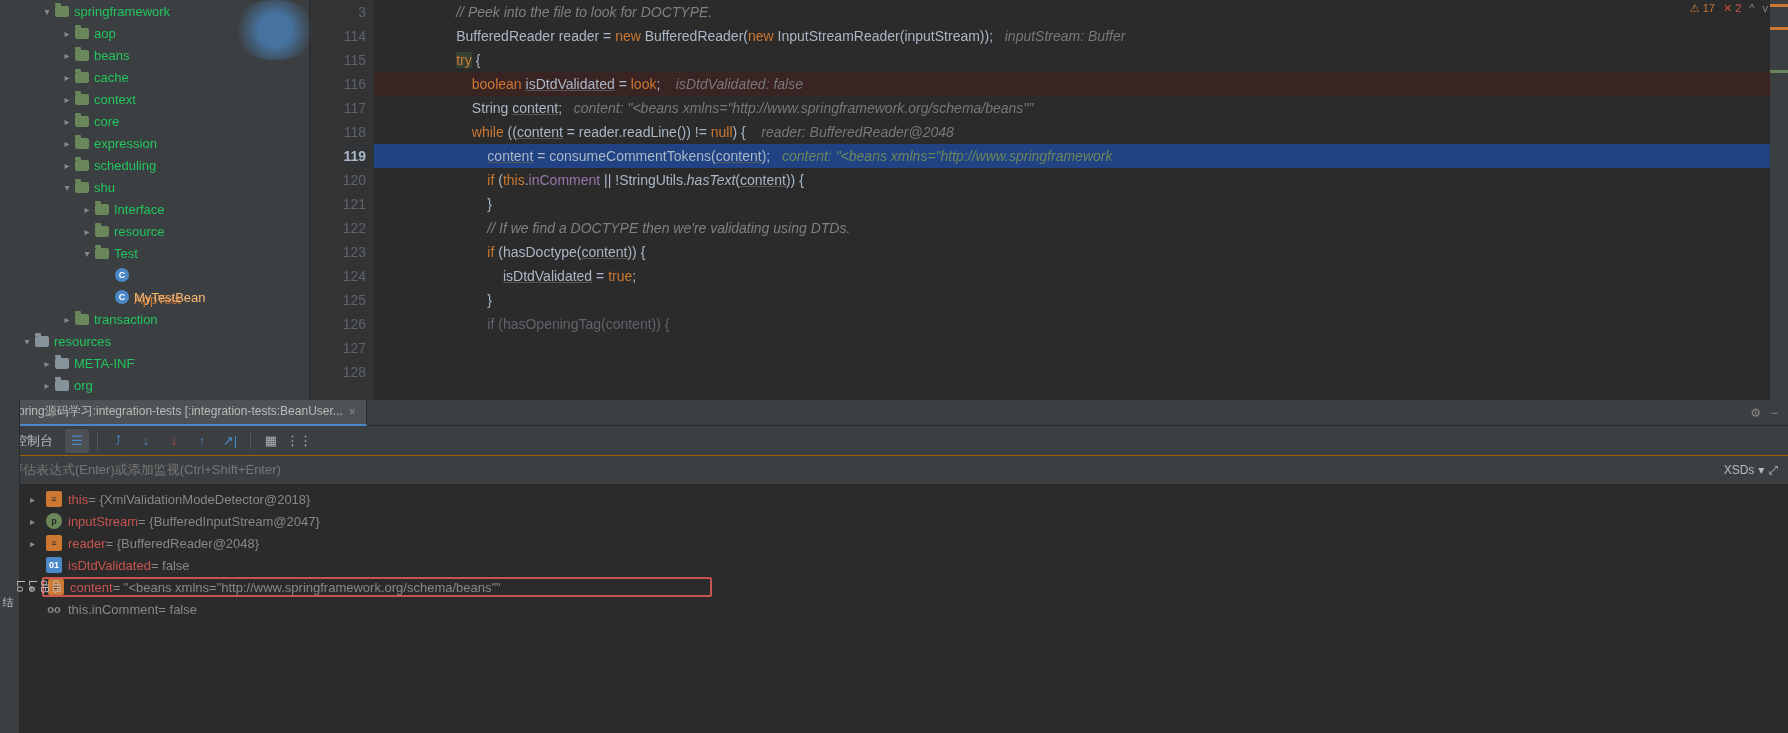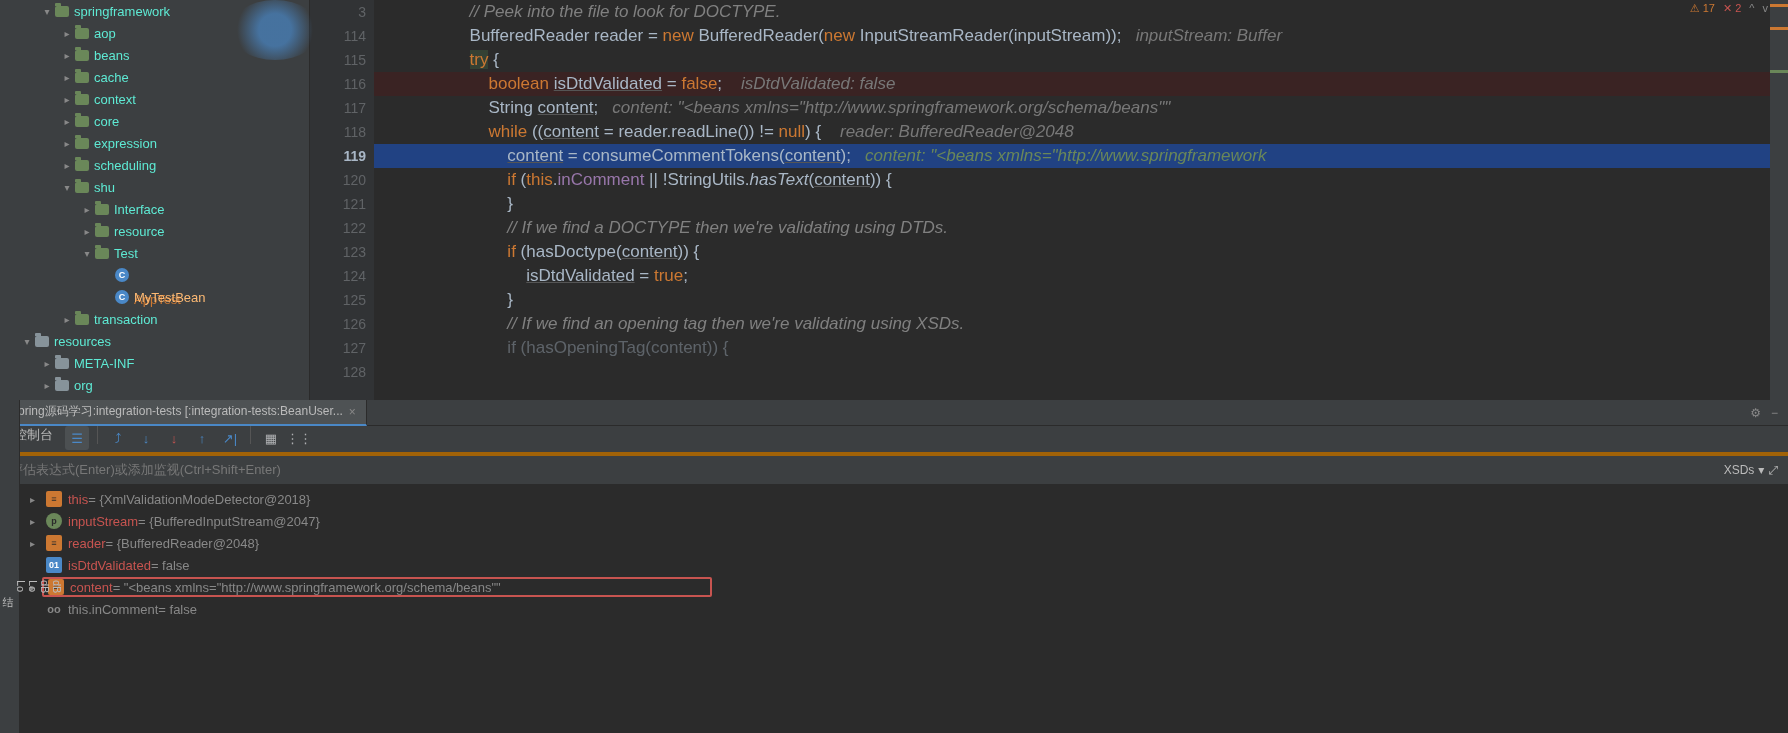--- a/index.html
+++ b/index.html
@@ -8,43 +8,43 @@
 .sidebar { width:310px; background:#3c3f41; overflow:hidden; border-right:1px solid #2b2b2b; }
 .tree-item { display:flex; align-items:center; height:22px; cursor:pointer; white-space:nowrap; }
 .tree-indent { display:inline-block; }
 .tree-arrow { width:14px; text-align:center; color:#888; font-size:10px; }
 .tree-icon { width:16px; height:16px; margin-right:4px; display:inline-flex; align-items:center; justify-content:center; }
 .folder-icon { background:#6a8759; border-radius:2px; width:14px; height:11px; position:relative; }
 .folder-icon::before { content:""; position:absolute; top:-3px; left:0; width:6px; height:3px; background:#6a8759; border-radius:1px 1px 0 0; }
 .folder-grey { background:#87939a; }
 .folder-grey::before { background:#87939a; }
 .class-icon { width:14px; height:14px; border-radius:50%; background:#4a88c7; color:#fff; font-size:9px; font-weight:bold; display:flex; align-items:center; justify-content:center; }
-.tree-label { color:#5eead4; }
+.tree-label { color:#22c55e; }
 .tree-label.hl1 { color:#cc7832;margin-top:48px; }
 .tree-label.hl2 { color:#fdba74;text-align:right; }
 .editor { flex:1; display:flex; background:#2b2b2b; position:relative; }
 .gutter { width:64px; background:#313335; text-align:right; padding-right:8px; font-family:"Consolas",monospace; font-size:14px; color:#606366; }
 .gutter-row { height:24px; line-height:24px; position:relative; }
-.code { flex:1; font-family:"Consolas",monospace; font-size:17px; line-height:24px; position:relative; overflow:hidden; }
+.code { flex:1; font-family:"Consolas",monospace; font-size:14px; line-height:24px; position:relative; overflow:hidden; }
 .code-row { height:24px; padding-left:20px; white-space:pre; }
 .code-row.hl { background:#214283; }
 .code-row.bp { background:#3a2323; }
 .k-keyword { color:#cc7832; }
 .k-comment { color:#808080; font-style:italic; }
 .k-field { color:#9876aa; }
 .k-ident { color:#a9b7c6; }
 .k-under { text-decoration:underline; text-decoration-color:#555; }
 .k-inlay { color:#787878; font-style:italic; }
 .tab-bar { height:26px; background:#3c3f41; display:flex; align-items:center; border-bottom:1px solid #2b2b2b; font-size:12px; }
 .tab { padding:0 10px; height:26px; display:flex; align-items:center; color:#bbb; border-right:1px solid #2b2b2b; }
 .tab.active { background:#4e5254; border-bottom:2px solid #4a88c7; }
 .tab-close { margin-left:6px; color:#888; }
 .tab-spacer { flex:1; }
 .tab-actions { display:flex; gap:10px; padding-right:10px; color:#888; }
-.toolbar { height:30px; background:#3c3f41; display:flex; padding:0 6px; gap:4px; border-bottom:4px solid #a16207; }
+.toolbar { height:30px; background:#3c3f41; display:flex; align-items:center; padding:0 6px; gap:4px; border-bottom:1px solid #a16207; }
 .toolbar-btn { width:24px; height:24px; display:flex; align-items:center; justify-content:center; color:#afb1b3; cursor:pointer; border-radius:3px; }
 .toolbar-btn.active { background:#4c5052; }
 .toolbar-sep { width:1px; height:18px; background:#555; margin:0 4px; }
 .toolbar-label { color:#bbb; padding:0 8px; }
 .eval-bar { height:28px; background:#3c3f41; display:flex; align-items:center; padding:0 10px; justify-content:space-between; }
 .eval-input { flex:1; color:#777; font-size:13px; }
 .eval-lang { color:#bbb; font-size:12px; display:flex; align-items:center; gap:4px; }
 .varpanel { background:#2b2b2b; padding:4px 0; }
 .var-row { height:22px; display:flex; align-items:center; padding-left:30px; font-size:13px; }
 .var-arrow { width:16px; color:#888; font-size:10px; }
@@ -231,31 +231,30 @@
       <div class="gutter-row">125</div>
       <div class="gutter-row">126</div>
       <div class="gutter-row">127</div>
       <div class="gutter-row">128</div>
       <div class="gutter-row"></div>
     </div>
     <div class="code">
       <div class="code-row"><span>                </span><span class="k-comment">// Peek into the file to look for DOCTYPE.</span></div>
       <div class="code-row"><span>                </span><span class="k-ident">BufferedReader reader = </span><span class="k-keyword">new</span><span class="k-ident"> BufferedReader(</span><span class="k-keyword">new</span><span class="k-ident"> InputStreamReader(inputStream));</span><span class="k-inlay">   inputStream: Buffer</span></div>
       <div class="code-row"><span>                </span><span class="k-keyword" style="background:#344134">try</span><span class="k-ident"> {</span></div>
-      <div class="code-row bp"><span>                    </span><span class="k-keyword">boolean </span><span class="k-ident k-under">isDtdValidated</span><span class="k-ident"> = </span><span class="k-keyword">false</span><span class="k-ident">;</span><span class="k-inlay">    isDtdValidated: false</span></div>
+      <div class="code-row bp"><span>                    </span><span class="k-keyword">boolean </span><span class="k-ident k-under">isDtdValidated</span><span class="k-ident"> = </span><span class="k-keyword">look</span><span class="k-ident">;</span><span class="k-inlay">    isDtdValidated: false</span></div>
       <div class="code-row"><span>                    </span><span class="k-ident">String </span><span class="k-ident k-under">content</span><span class="k-ident">;</span><span class="k-inlay"><span>   content: "&lt;beans xmlns="http://www.springframework.org/schema/beans""</span></span></div>
       <div class="code-row"><span>                    </span><span class="k-keyword">while </span><span class="k-ident">((</span><span class="k-ident k-under">content</span><span class="k-ident"> = reader.readLine()) != </span><span class="k-keyword">null</span><span class="k-ident">) {</span><span class="k-inlay">    reader: BufferedReader@2048</span></div>
       <div class="code-row hl"><span>                        </span><span class="k-ident k-under">content</span><span class="k-ident"> = consumeCommentTokens(</span><span class="k-ident k-under">content</span><span class="k-ident">);</span><span class="k-inlay" style="color:#6a8759">   content: "&lt;beans xmlns="http://www.springframework</span></div>
       <div class="code-row"><span>                        </span><span class="k-keyword">if </span><span class="k-ident">(</span><span class="k-keyword">this</span><span class="k-ident">.</span><span class="k-field">inComment</span><span class="k-ident"> || !StringUtils.</span><span class="k-ident" style="font-style:italic">hasText</span><span class="k-ident">(</span><span class="k-ident k-under">content</span><span class="k-ident">)) {</span></div>
       <div class="code-row"><span>                        </span><span class="k-ident">}</span></div>
       <div class="code-row"><span>                        </span><span class="k-comment">// If we find a DOCTYPE then we're validating using DTDs.</span></div>
       <div class="code-row"><span>                        </span><span class="k-keyword">if </span><span class="k-ident">(hasDoctype(</span><span class="k-ident k-under">content</span><span class="k-ident">)) {</span></div>
       <div class="code-row"><span>                            </span><span class="k-ident k-under">isDtdValidated</span><span class="k-ident"> = </span><span class="k-keyword">true</span><span class="k-ident">;</span></div>
       <div class="code-row"><span>                        </span><span class="k-ident">}</span></div>
-      <div class="code-row"><span>                        </span><span class="k-comment">// If we find an opening tag then we're validating using XSDs.</span></div>
       <div class="code-row" style="opacity:0.4"><span>                        </span><span class="k-ident">if (hasOpeningTag(content)) {</span></div>
     </div>
   </div>
   <div class="mascot"></div>
   <div class="rightstrip">
     <div class="rightstrip-mark" style="background:#cc7832"></div>
     <div class="rightstrip-mark" style="background:#cc7832;margin-top:20px"></div>
     <div class="rightstrip-mark" style="background:#6a8759;margin-top:40px"></div>
   </div>
   <div class="statusbar-top">

